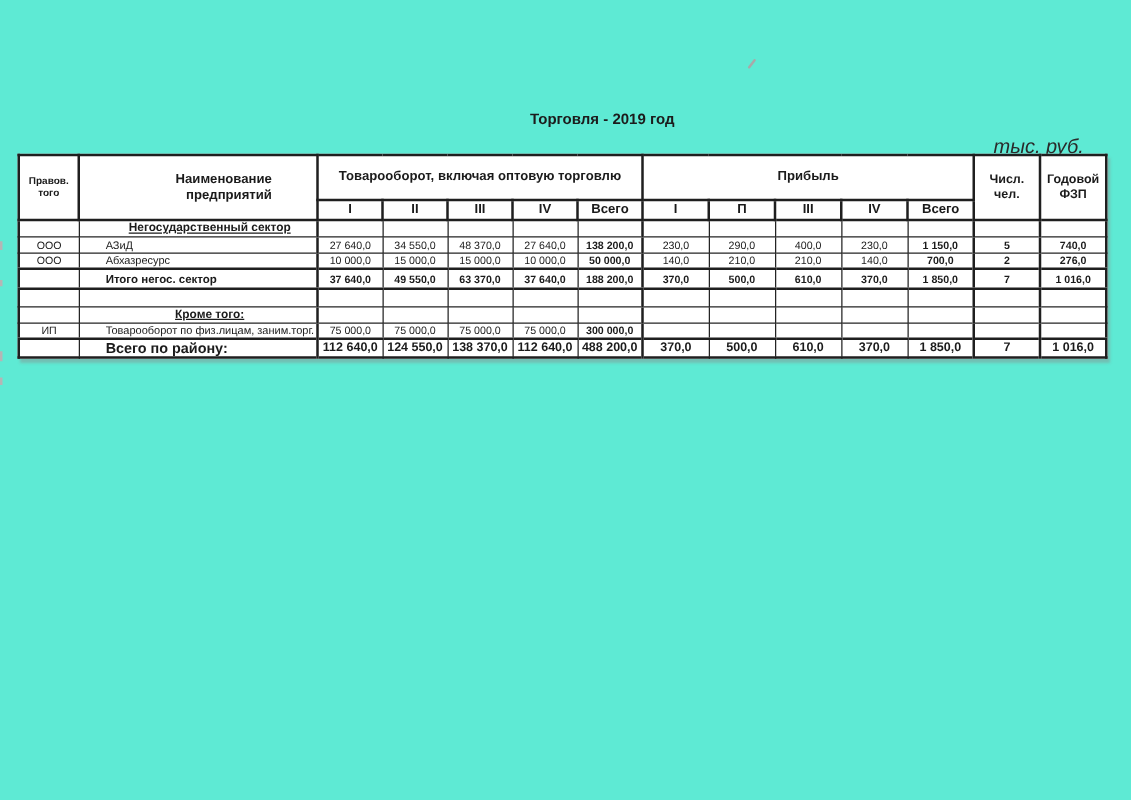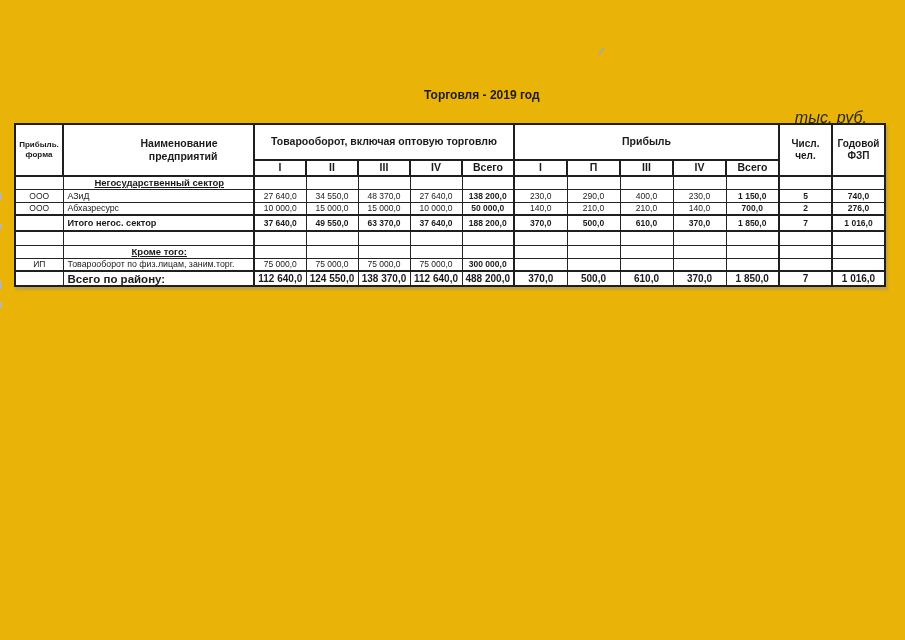--- a/index.html
+++ b/index.html
@@ -1,17 +1,17 @@
 <!DOCTYPE html>
 <html><head>
 <meta charset="utf-8">
 <style>
   html,body { margin:0; padding:0; background:#ffffff; }
   .page {
-    position:relative; width:905px; height:640px; background:#eab308;
+    position:relative; width:905px; height:640px; background:#5eead4;
     font-family:"Liberation Sans", sans-serif; color:#1a1a1a; overflow:hidden;
   }
   .doc-title {
     position:absolute; left:424px; top:88px;
     font-size:12px; font-weight:bold; white-space:nowrap; color:#1c1c1c;
   }
   .units-note {
     position:absolute; right:38px; top:109px;
     font-size:16px; font-style:italic; color:#2a2a2a; white-space:nowrap;
   }
@@ -42,21 +42,21 @@
   th.h-name .wrapspan { display:inline-block; max-width:118px;text-align:right; }
   th.h-group  { font-size:10.5px; height:36px;margin-top:18px; }
   th.h-staff  { font-size:10px; }
   th.h-fzp    { font-size:10px; }
   tr.subhead th { font-size:10.5px; height:16px; padding:0; }
 
   .report-table td {
     border:1px solid #242424; text-align:center; font-size:8.5px;
     padding:0 2px; white-space:nowrap; overflow:hidden; color:#1b1b1b;
   }
-  td.c-name { text-align:left; padding-left:4px; }
+  td.c-name { text-align:left; padding-left:21px; }
   td.sep-l  { border-left:2px solid #1f1f1f; }
 
   tr.row-section td  { height:13px; }
   tr.row-data td     { height:13px; }
   tr.row-subtotal td { height:16px; border-top:2px solid #1f1f1f; border-bottom:2px solid #1f1f1f; font-weight:bold; }
   tr.row-empty td    { height:14px; }
   tr.row-grand td    { height:15px; border-top:2px solid #1f1f1f; font-weight:bold; }
 
   tr.row-section td.c-name {
     text-align:center; text-decoration:underline; font-weight:bold; font-size:9.5px;
@@ -93,21 +93,21 @@
       <col style="width:53px">
         <col style="width:53px">
         <col style="width:53px">
         <col style="width:53px">
         <col style="width:53px">
       <col style="width:53px">
         <col style="width:53px">
     </colgroup>
     <thead>
       <tr>
-        <th rowspan="2" class="h-form">Прибыль. форма</th>
+        <th rowspan="2" class="h-form">Правов. того</th>
         <th rowspan="2" class="h-name"><span class="wrapspan">Наименование предприятий</span></th>
         <th colspan="5" class="h-group">Товарооборот, включая оптовую торговлю</th>
         <th colspan="5" class="h-group">Прибыль</th>
         <th rowspan="2" class="h-staff">Числ. чел.</th>
         <th rowspan="2" class="h-fzp">Годовой ФЗП</th>
       </tr>
       <tr class="subhead">
         <th>I</th>
         <th>II</th>
         <th>III</th>

